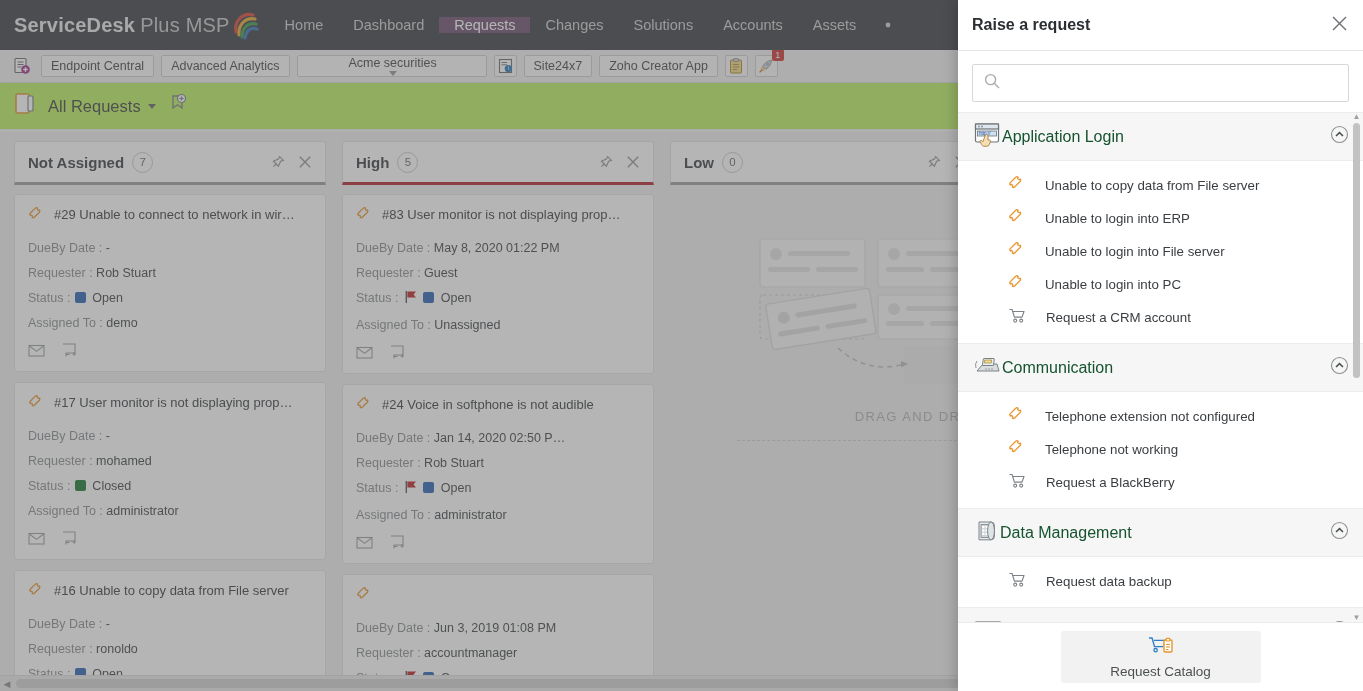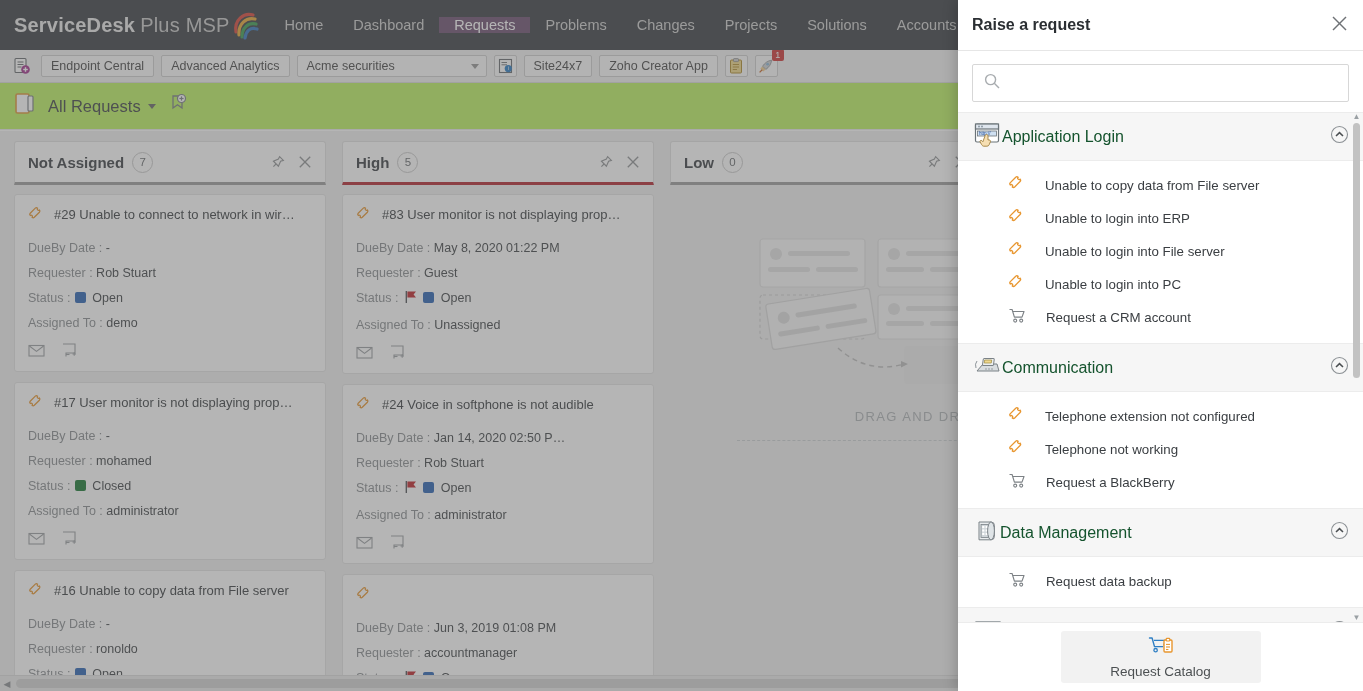--- a/index.html
+++ b/index.html
@@ -49,21 +49,21 @@
     cursor: pointer;
   }
   .tb-btn {
     height: 22px; border: 1px solid #cfcfcf; background: #fbfbfb; border-radius: 2px;
     display: flex; align-items: center; padding: 0 9px; font-size: 12.5px; color: #4a4a4a;
     white-space: nowrap; cursor: pointer;
   }
   .tb-select {
     height: 22px; border: 1px solid #cfcfcf; background: #fbfbfb; border-radius: 2px;
     display: flex; align-items: center; justify-content: space-between;
-    width: 190px; padding: 0 7px 0 9px; font-size: 12.5px; color: #4a4a4a; cursor: pointer;
+    width: 190px; padding: 0 7px 0 9px; font-size: 12.5px; color: #4a4a4a; cursor: pointer; flex-direction: column;
   }
   .caret { width:0;height:0;border-left:4px solid transparent;border-right:4px solid transparent;border-top:5px solid #999; }
   .tb-sq {
     width: 23px; height: 22px; border: 1px solid #cfcfcf; background: #fbfbfb; border-radius: 2px;
     display:flex; align-items:center; justify-content:center; cursor:pointer; position: relative;
   }
   .badge-red {
     position: absolute; top: -7px; right: -7px; background: #cf3a3a; color: #fff;
     font-size: 9px; line-height: 12px; min-width: 12px; text-align: center; border-radius: 2px;
     padding: 0 2px;
@@ -205,23 +205,21 @@
             <path d="M11 27 C10 16, 18 9, 27 11" stroke="#e8a93a" stroke-width="3.2" fill="none" stroke-linecap="round"></path>
             <path d="M14 29 C14 20, 20 14, 28 16" stroke="#3f9e54" stroke-width="3.2" fill="none" stroke-linecap="round"></path>
             <path d="M17 30 C18 23, 22 19, 29 21" stroke="#3a7bbf" stroke-width="3.2" fill="none" stroke-linecap="round"></path>
           </svg>
         </span>
       </div>
       <div class="navitems">
         <div class="navitem">Home</div>
         <div class="navitem">Dashboard</div>
         <div class="navitem active">Requests</div>
-        <div class="navitem">Problems</div>
         <div class="navitem">Changes</div>
-        <div class="navitem">Projects</div>
         <div class="navitem">Solutions</div>
         <div class="navitem">Accounts</div>
         <div class="navitem">Assets</div>
       </div>
       <div class="navmore">
         <svg width="16" height="6" viewBox="0 0 16 6">
             <circle cx="3" cy="3" r="2.4" fill="#cfcfcf"></circle>
           </svg>
       </div>
     </div>

